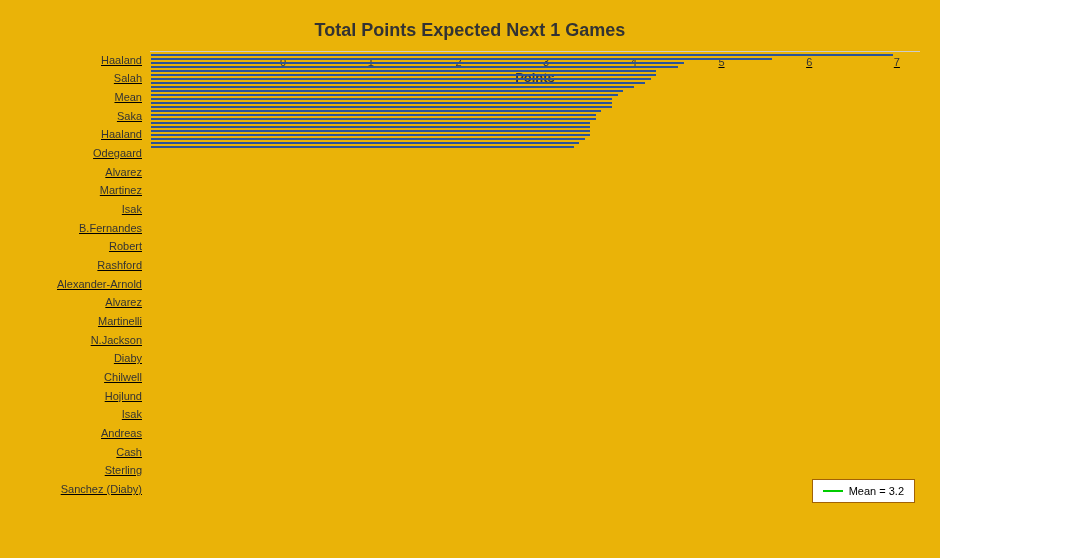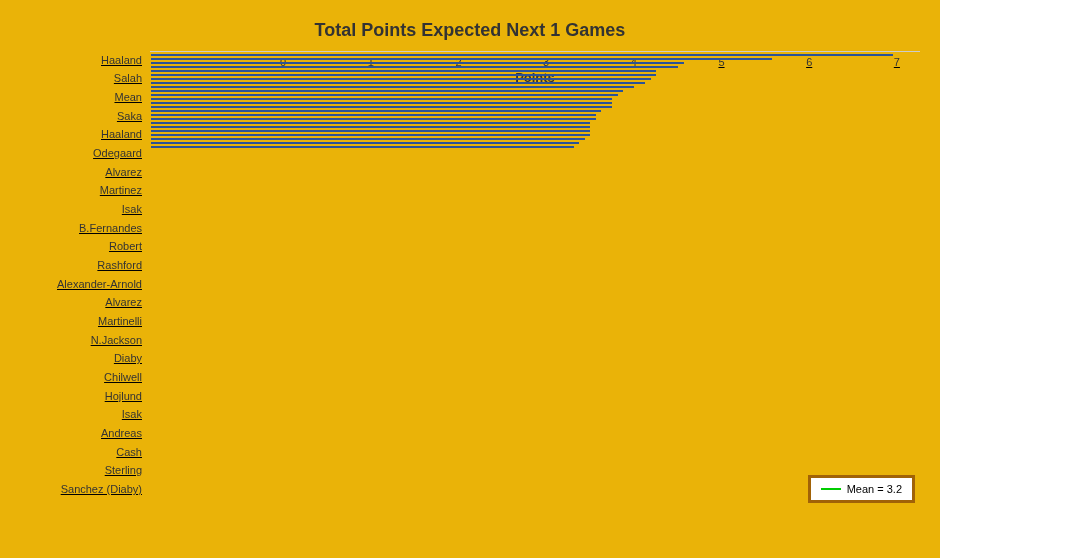--- a/index.html
+++ b/index.html
@@ -106,21 +106,21 @@
       text-align: center;
       font-size: 13px;
       color: #333;
       margin-top: 2px;
       font-weight: bold;
     }
     .legend {
       position: absolute;
       bottom: 55px;
       right: 25px;
-      border: 3px solid #a16207;
+      border: 1px solid #a16207;
       padding: 5px 10px;
       background: #fff;
       font-size: 11px;
       display: flex;
       align-items: center;
       gap: 6px;
     }
     .legend-line {
       width: 20px;
       height: 2px;

